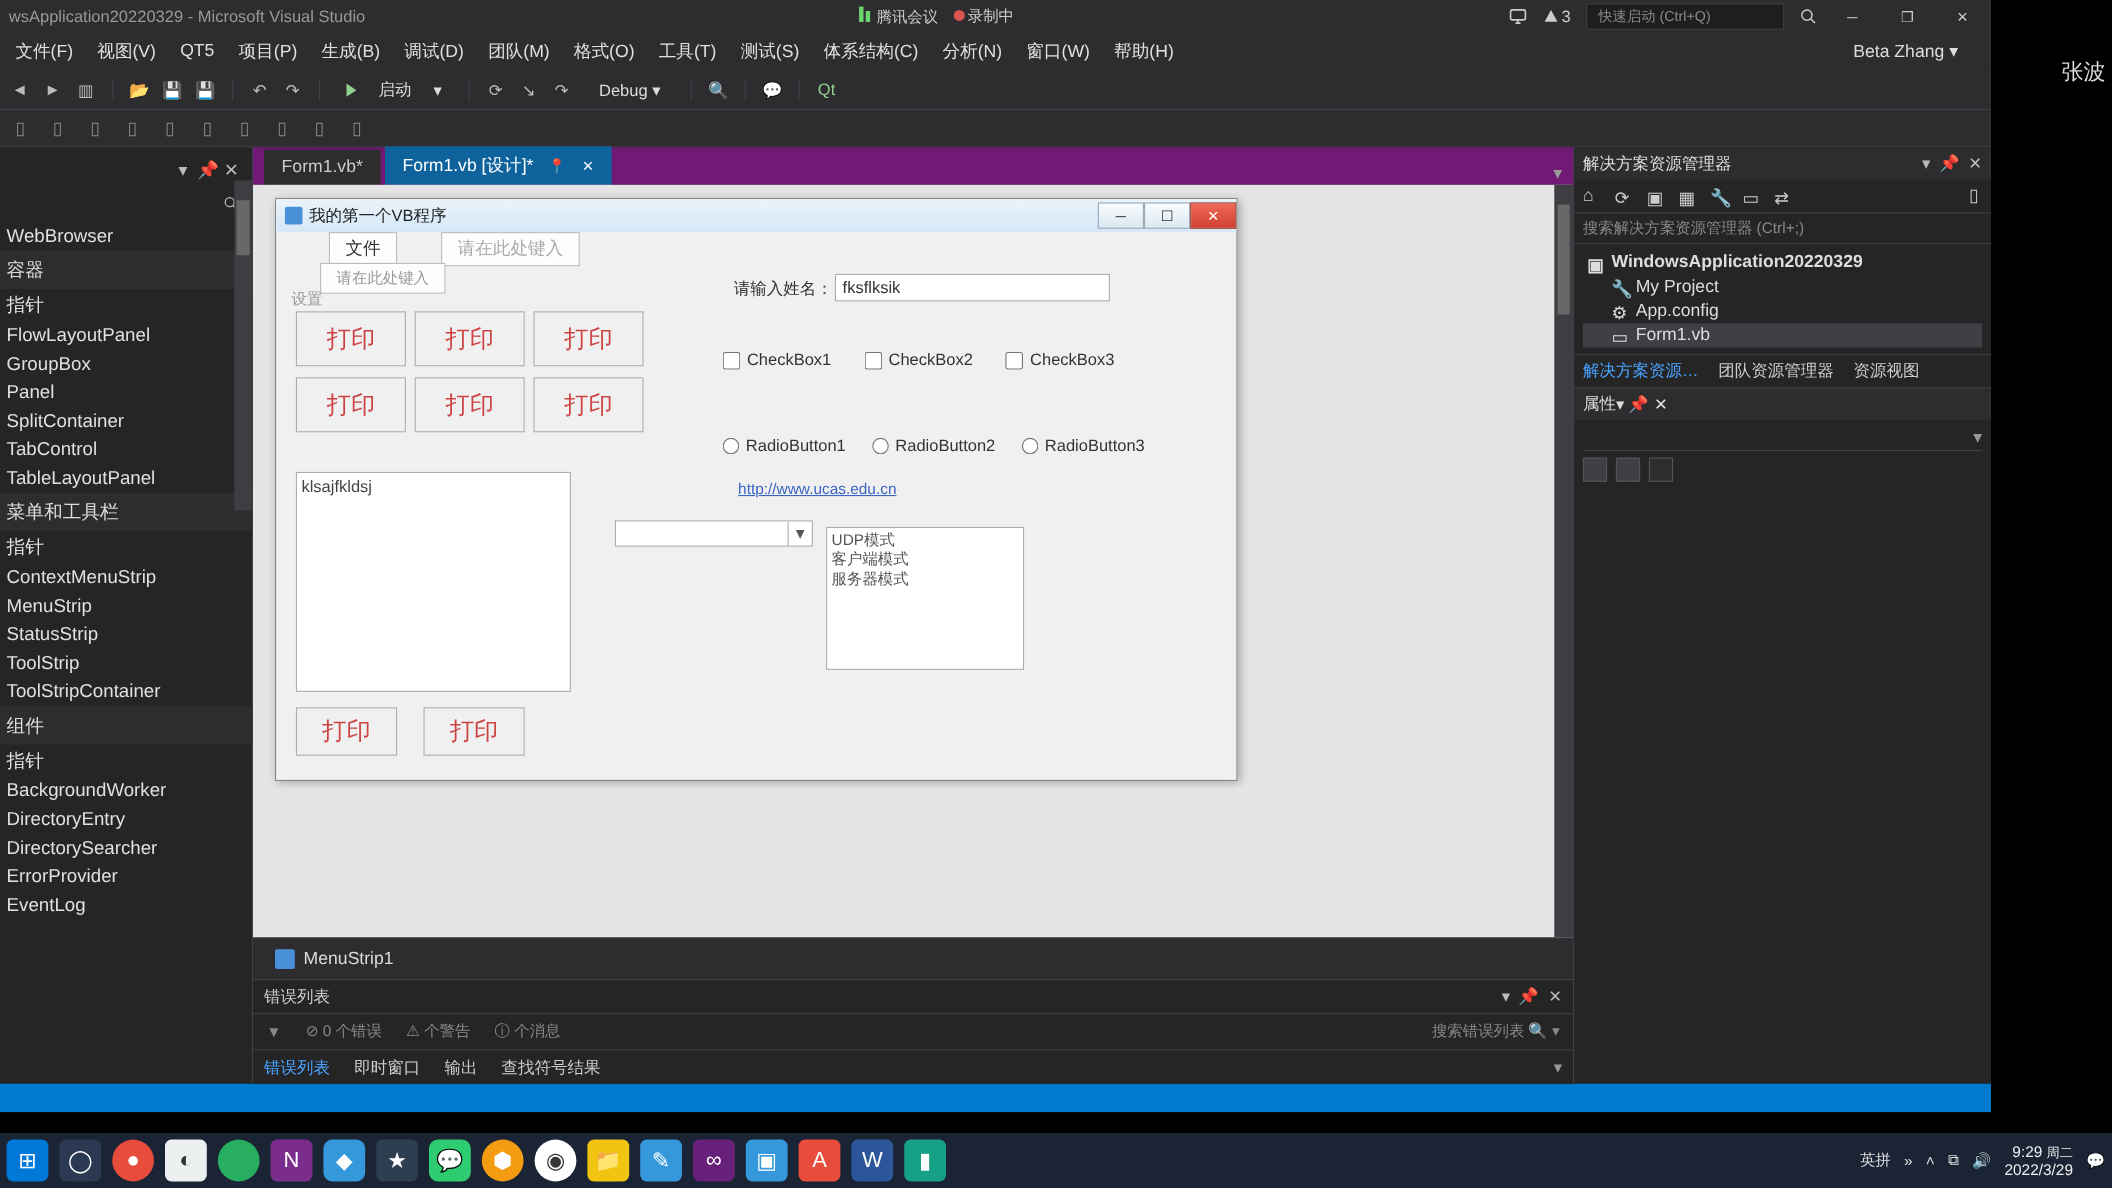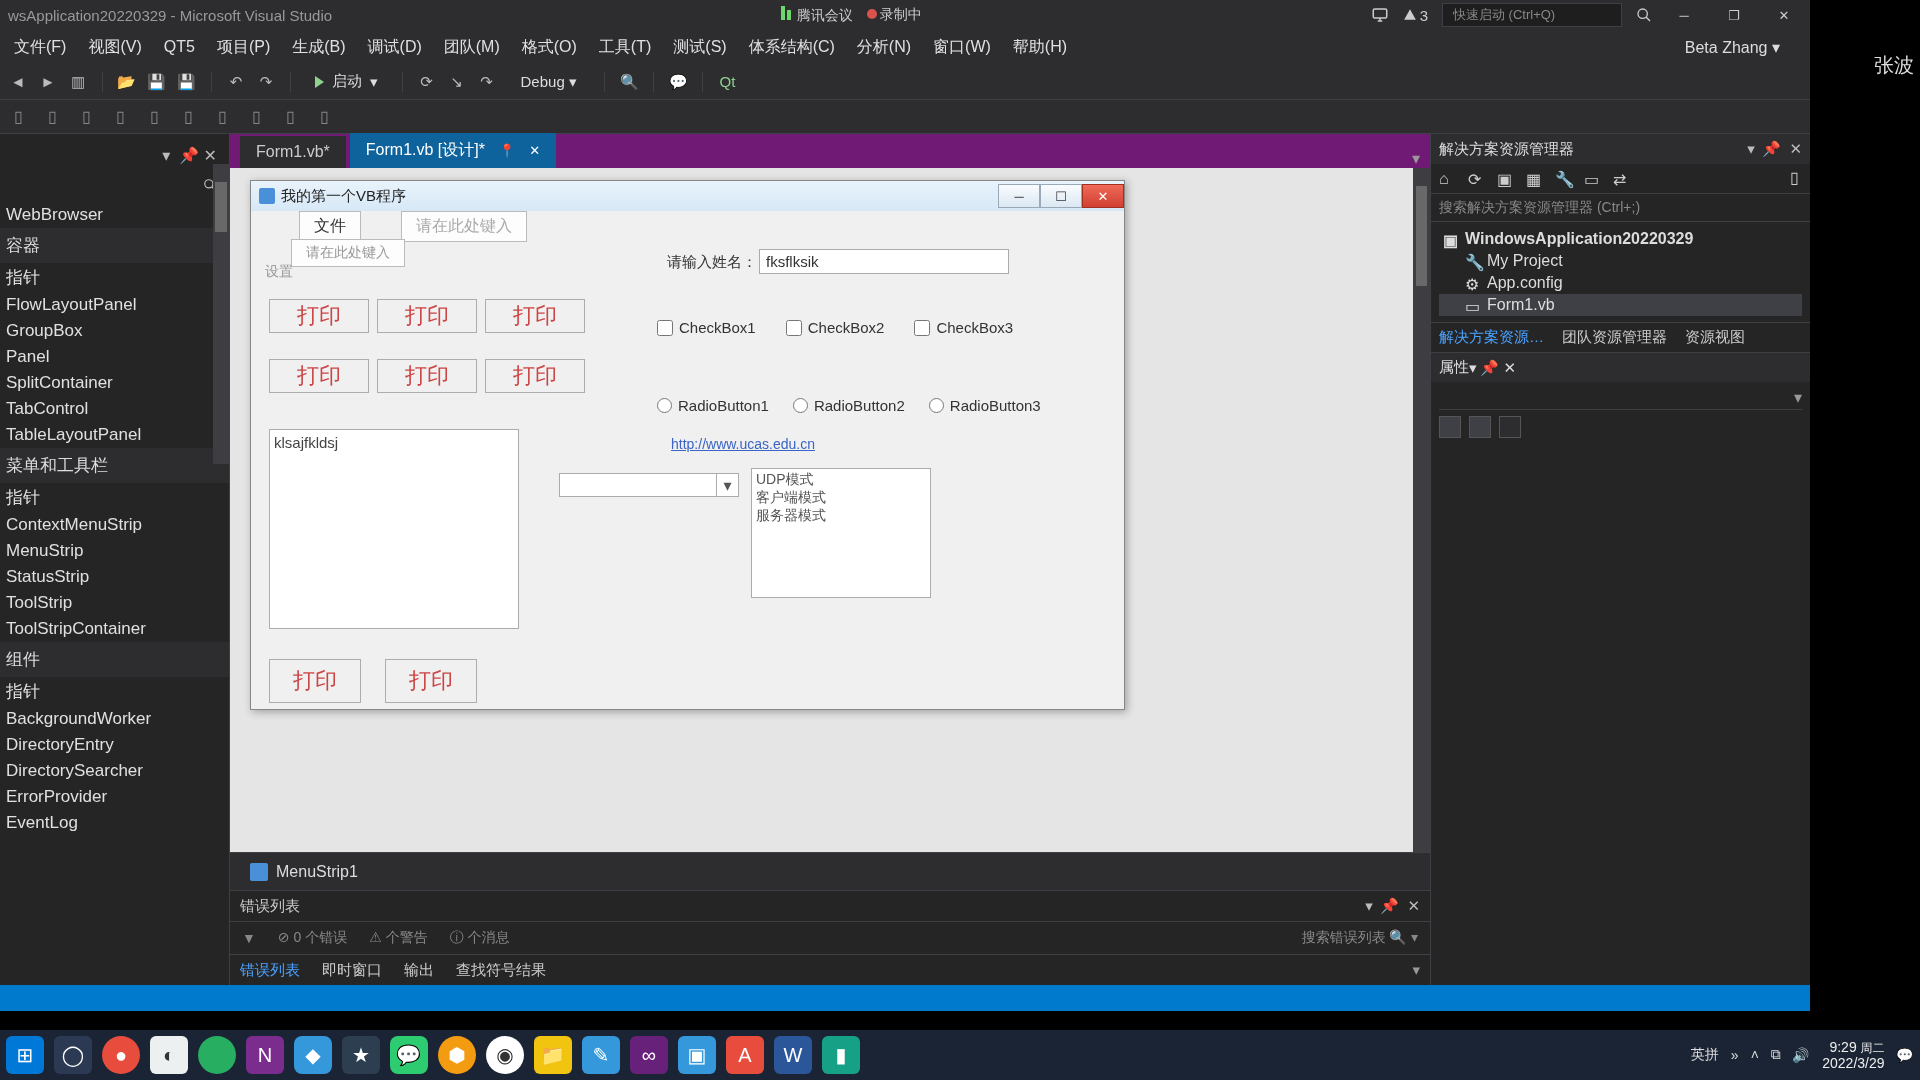--- a/index.html
+++ b/index.html
@@ -20,21 +20,21 @@
 
 
 .menubar { height: 34px; background: #2d2d30; display: flex; align-items: center; padding: 0 6px; gap: 6px; font-size: 16px; }
 .menubar .menu-item { padding: 4px 8px; color: #e0e0e0; }
 .menubar .user { margin-left: auto; padding-right: 24px; color: #ddd; font-size: 16px; }
 
 
 .toolbar { height: 36px; background: #2d2d30; border-bottom: 1px solid #3f3f46; display: flex; align-items: center; padding: 0 8px; gap: 10px; font-size: 15px; }
 .toolbar .sep { width: 1px; height: 20px; background: #3f3f46; margin: 0 4px; }
 .toolbar .tool-ico { width: 20px; height: 20px; color: #bbb; display: inline-flex; align-items: center; justify-content: center; }
-.toolbar .start-btn { display: flex; align-items: center; gap: 8px; padding: 3px 10px; color: #ddd; }
+.toolbar .start-btn { display: flex; align-items: center; gap: 20px; padding: 3px 10px; color: #ddd; }
 .toolbar .start-btn .tri { width: 0; height: 0; border-left: 9px solid #8fd28f; border-top: 6px solid transparent; border-bottom: 6px solid transparent; }
 .toolbar2 { height: 34px; background: #2d2d30; border-bottom: 1px solid #3f3f46; display: flex; align-items: center; padding: 0 14px; gap: 14px; }
 .toolbar2 .t2 { width: 20px; height: 20px; color: #888; }
 
 
 .layout { display: flex; height: calc(100% - 134px); }
 
 
 .toolbox { width: 230px; background: #252526; border-right: 1px solid #3f3f46; overflow: hidden; padding-top: 4px; position: relative; }
 .toolbox-search { height: 26px; margin: 4px 4px; display: flex; align-items: center; justify-content: flex-end; padding-right: 8px; color: #bbb; }
@@ -67,38 +67,38 @@
 .wf-menu { position: absolute; left: 8px; top: 0; display: flex; gap: 0; }
 .wf-menu .mmitem { padding: 4px 14px; font-size: 16px; background: #fdfdfd; border: 1px solid #bbb; color: #333; margin-left: 40px; }
 .wf-menu .mmitem.faded { color: #aaa; }
 .wf-submenu { position: absolute; left: 40px; top: 28px; border: 1px solid #bbb; background: #fdfdfd; padding: 4px 14px; color: #999; font-size: 14px; }
 .wf-blurred { position: absolute; left: 14px; top: 52px; color: #999; font-size: 14px; }
 
 .wf-label-input { position: absolute; font-size: 15px; color: #333; }
 .wf-textbox-ro { border: 1px solid #acacac; background: #fff; padding: 3px 6px; font-size: 15px; color: #333; width: 250px; }
 
 .btn-grid { position: absolute; left: 18px; top: 72px; display: grid; grid-template-columns: repeat(3, 100px); grid-template-rows: repeat(2, 50px); gap: 10px 8px; }
-.vb-btn { background: #f0f0f0; border: 1px solid #adadad; color: #c44; font-size: 22px; font-family: "KaiTi","STKaiti",serif; display: flex; align-items: center; justify-content: center; margin-top: 16px; }
+.vb-btn { background: #f0f0f0; border: 1px solid #adadad; color: #c44; font-size: 22px; font-family: "KaiTi","STKaiti",serif; display: flex; align-items: center; justify-content: center; }
 
 .checks { position: absolute; left: 406px; top: 108px; display: flex; gap: 30px; font-size: 15px; color: #333; }
 .checks label { display: flex; align-items: center; gap: 6px; }
 .checks input { width: 16px; height: 16px; }
 
 .radios { position: absolute; left: 406px; top: 186px; display: flex; gap: 24px; font-size: 15px; color: #333; }
 .radios label { display: flex; align-items: center; gap: 6px; }
 .radios input { width: 15px; height: 15px; }
 
 .big-tb { position: absolute; left: 18px; top: 218px; width: 250px; height: 200px; background: #fff; border: 1px solid #acacac; font-size: 15px; padding: 4px; color: #444; }
 
 .linklbl { position: absolute; left: 420px; top: 225px; font-size: 14px; color: #3a64c6; text-decoration: underline; }
 
 .combo { position: absolute; left: 308px; top: 262px; width: 180px; height: 24px; border: 1px solid #acacac; background: #fff; display: flex; }
 .combo .arrow { width: 22px; border-left: 1px solid #acacac; display: flex; align-items: center; justify-content: center; color: #555; }
 
-.listbox { position: absolute; left: 500px; top: 257px; width: 180px; height: 130px; border: 1px solid #acacac; background: #fff; font-size: 14px; color: #555; padding: 2px 4px; }
+.listbox { position: absolute; left: 500px; top: 268px; width: 180px; height: 130px; border: 1px solid #acacac; background: #fff; font-size: 14px; color: #555; padding: 2px 4px; }
 
 .btn-row-bot { position: absolute; left: 18px; top: 432px; display: flex; gap: 24px; }
 
 
 .comp-tray { height: 38px; background: #2d2d30; border-top: 1px solid #3f3f46; display: flex; align-items: center; padding-left: 20px; gap: 8px; color: #ddd; font-size: 16px; }
 .comp-tray .tray-ico { width: 18px; height: 18px; background: #4a90d9; border-radius: 2px; }
 
 
 .bottom-pane { background: #252526; border-top: 1px solid #3f3f46; }
 .bottom-header { height: 30px; display: flex; align-items: center; padding: 0 10px; font-size: 15px; color: #ccc; }

